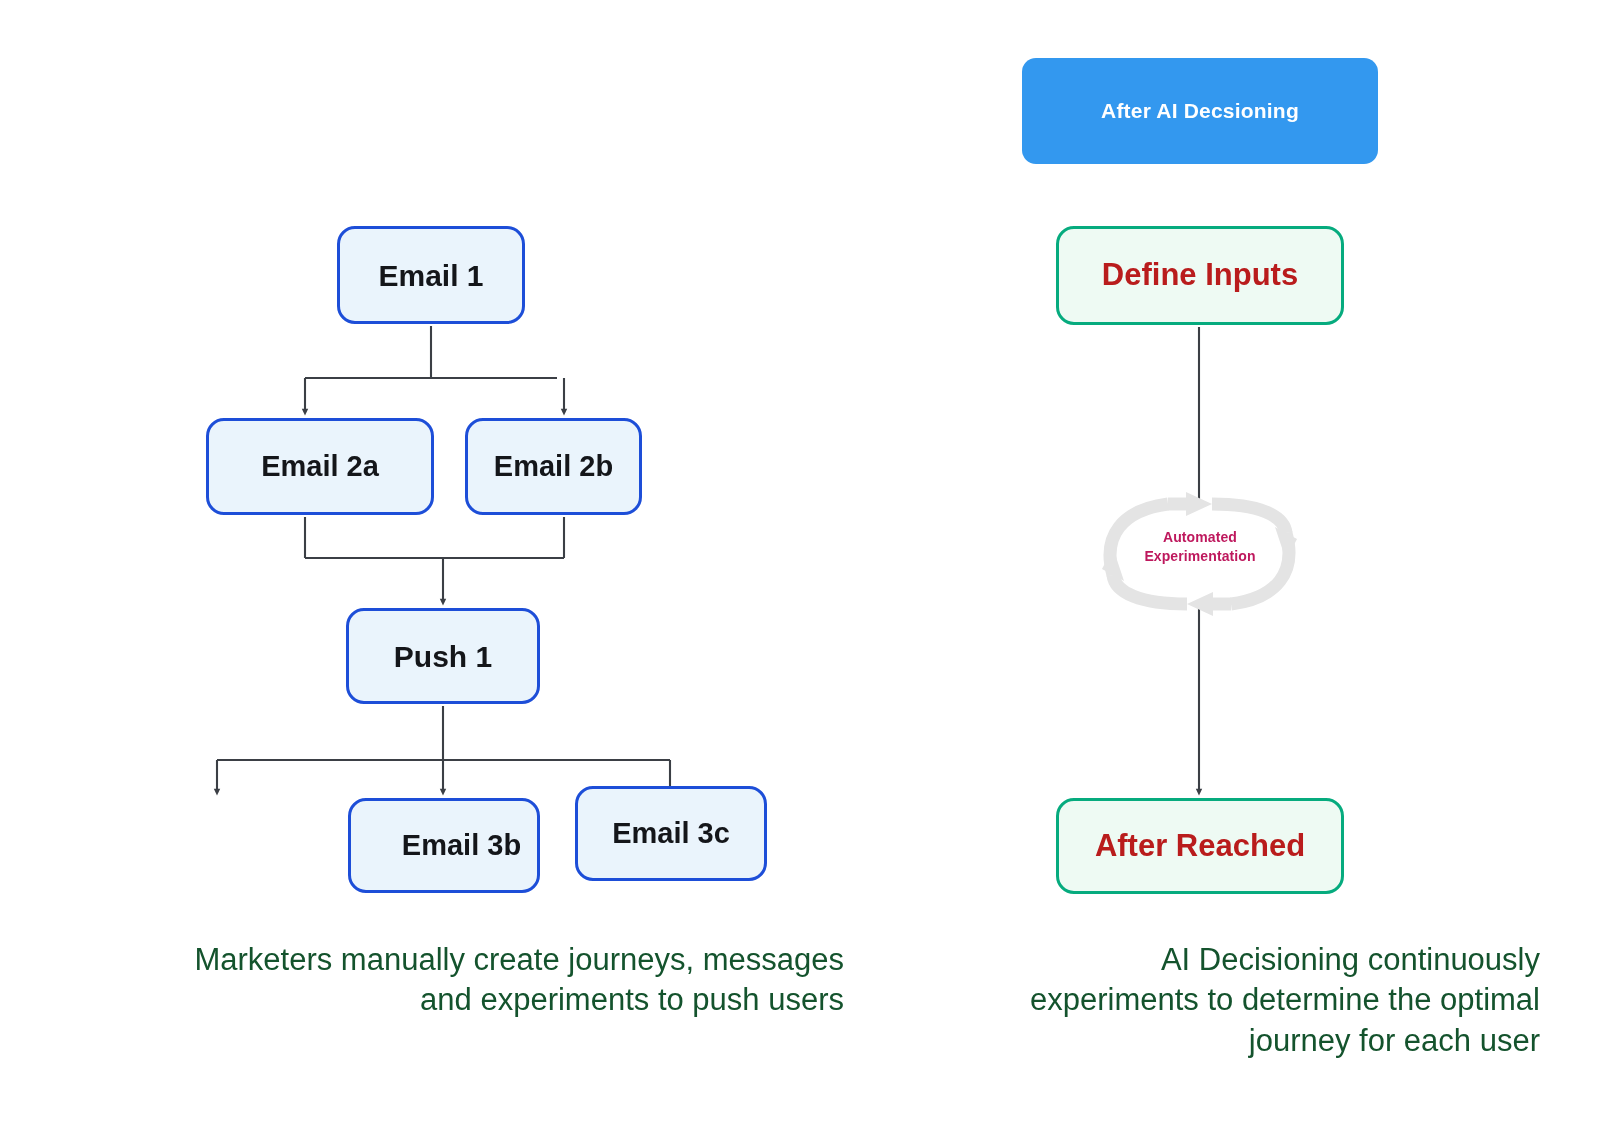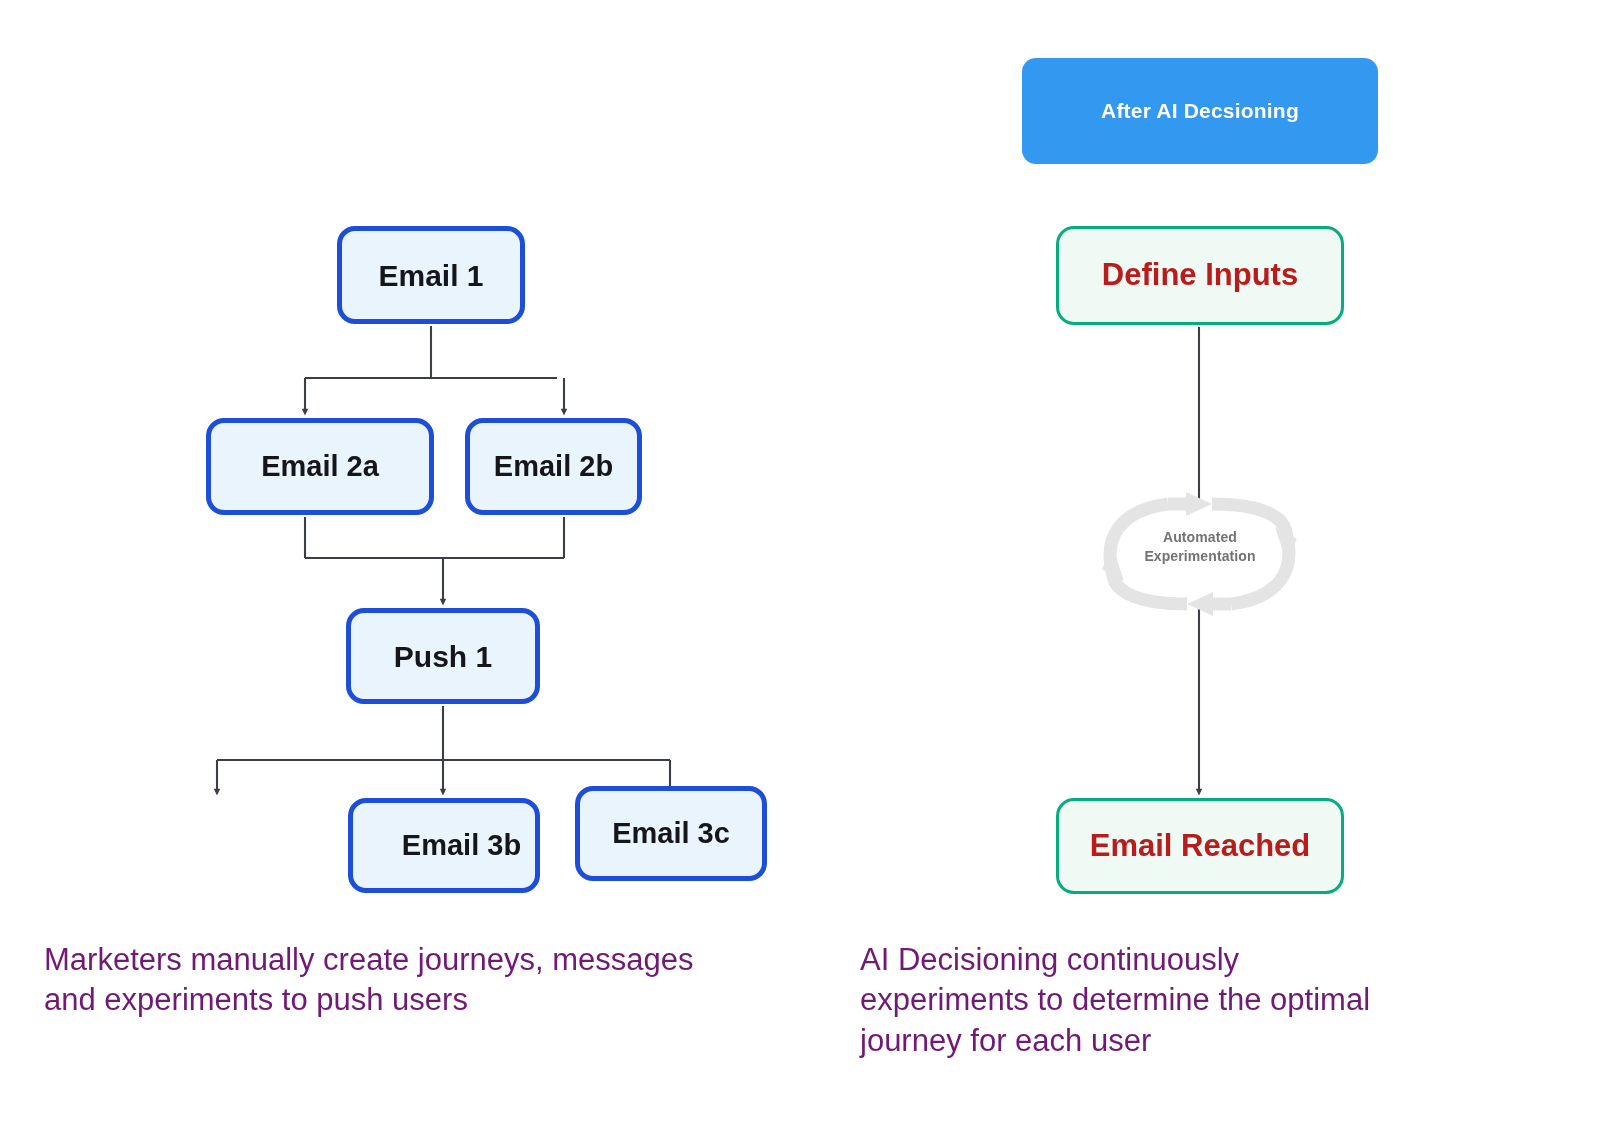--- a/index.html
+++ b/index.html
@@ -53,21 +53,21 @@
     display: flex;
     align-items: center;
     justify-content: center;
     box-sizing: border-box;
     font-weight: 700;
     text-align: center;
     line-height: 1.1;
   }
   .node-blue {
     background: #eaf4fc;
-    border: 5px solid #1d4ed8;
+    border: 3px solid #1d4ed8;
     border-radius: 18px;
     color: #14161a;
   }
   .node-green {
     background: #eefaf3;
     border: 3px solid #06ab7e;
     border-radius: 18px;
     color: #b91c1c;
   }
 
@@ -94,32 +94,32 @@
     pointer-events: none;
   }
 
   
   .cycle-label {
     position: absolute;
     left: 1120px;
     top: 528px;
     width: 160px;
     text-align: center;
-    color: #737373;
+    color: #be185d;
     font-weight: 700;
     font-size: 14px;
     line-height: 1.35;
     letter-spacing: 0.1px;
   }
 
   
   .caption {
     position: absolute;
-    text-align: left;
-    color: #701a75;
+    text-align: right;
+    color: #14532d;
     font-size: 31px;
     line-height: 1.3;
     font-weight: 400;
   }
   .caption-left  { left: 44px;  top: 940px; width: 800px; }
   .caption-right { left: 860px; top: 940px; width: 680px; }
   .caption-line { display: block; }
 </style>
 </head>
 <body>
@@ -199,21 +199,21 @@
 
   <div class="node node-blue n-push1">Push 1</div>
 
 
   <div class="node node-blue n-email3b">Email 3b</div>
 
   <div class="node node-blue n-email3c">Email 3c</div>
 
   <div class="node node-green n-define">Define Inputs</div>
 
-  <div class="node node-green n-goal">Email Reached</div>
+  <div class="node node-green n-goal">After Reached</div>
 
   <div class="cycle-label">
     <span class="caption-line">Automated</span>
     <span class="caption-line">Experimentation</span>
   </div>
 
   <div class="caption caption-left">
     <span class="caption-line">Marketers manually create journeys, messages</span>
     <span class="caption-line">and experiments to push users</span>
   </div>

